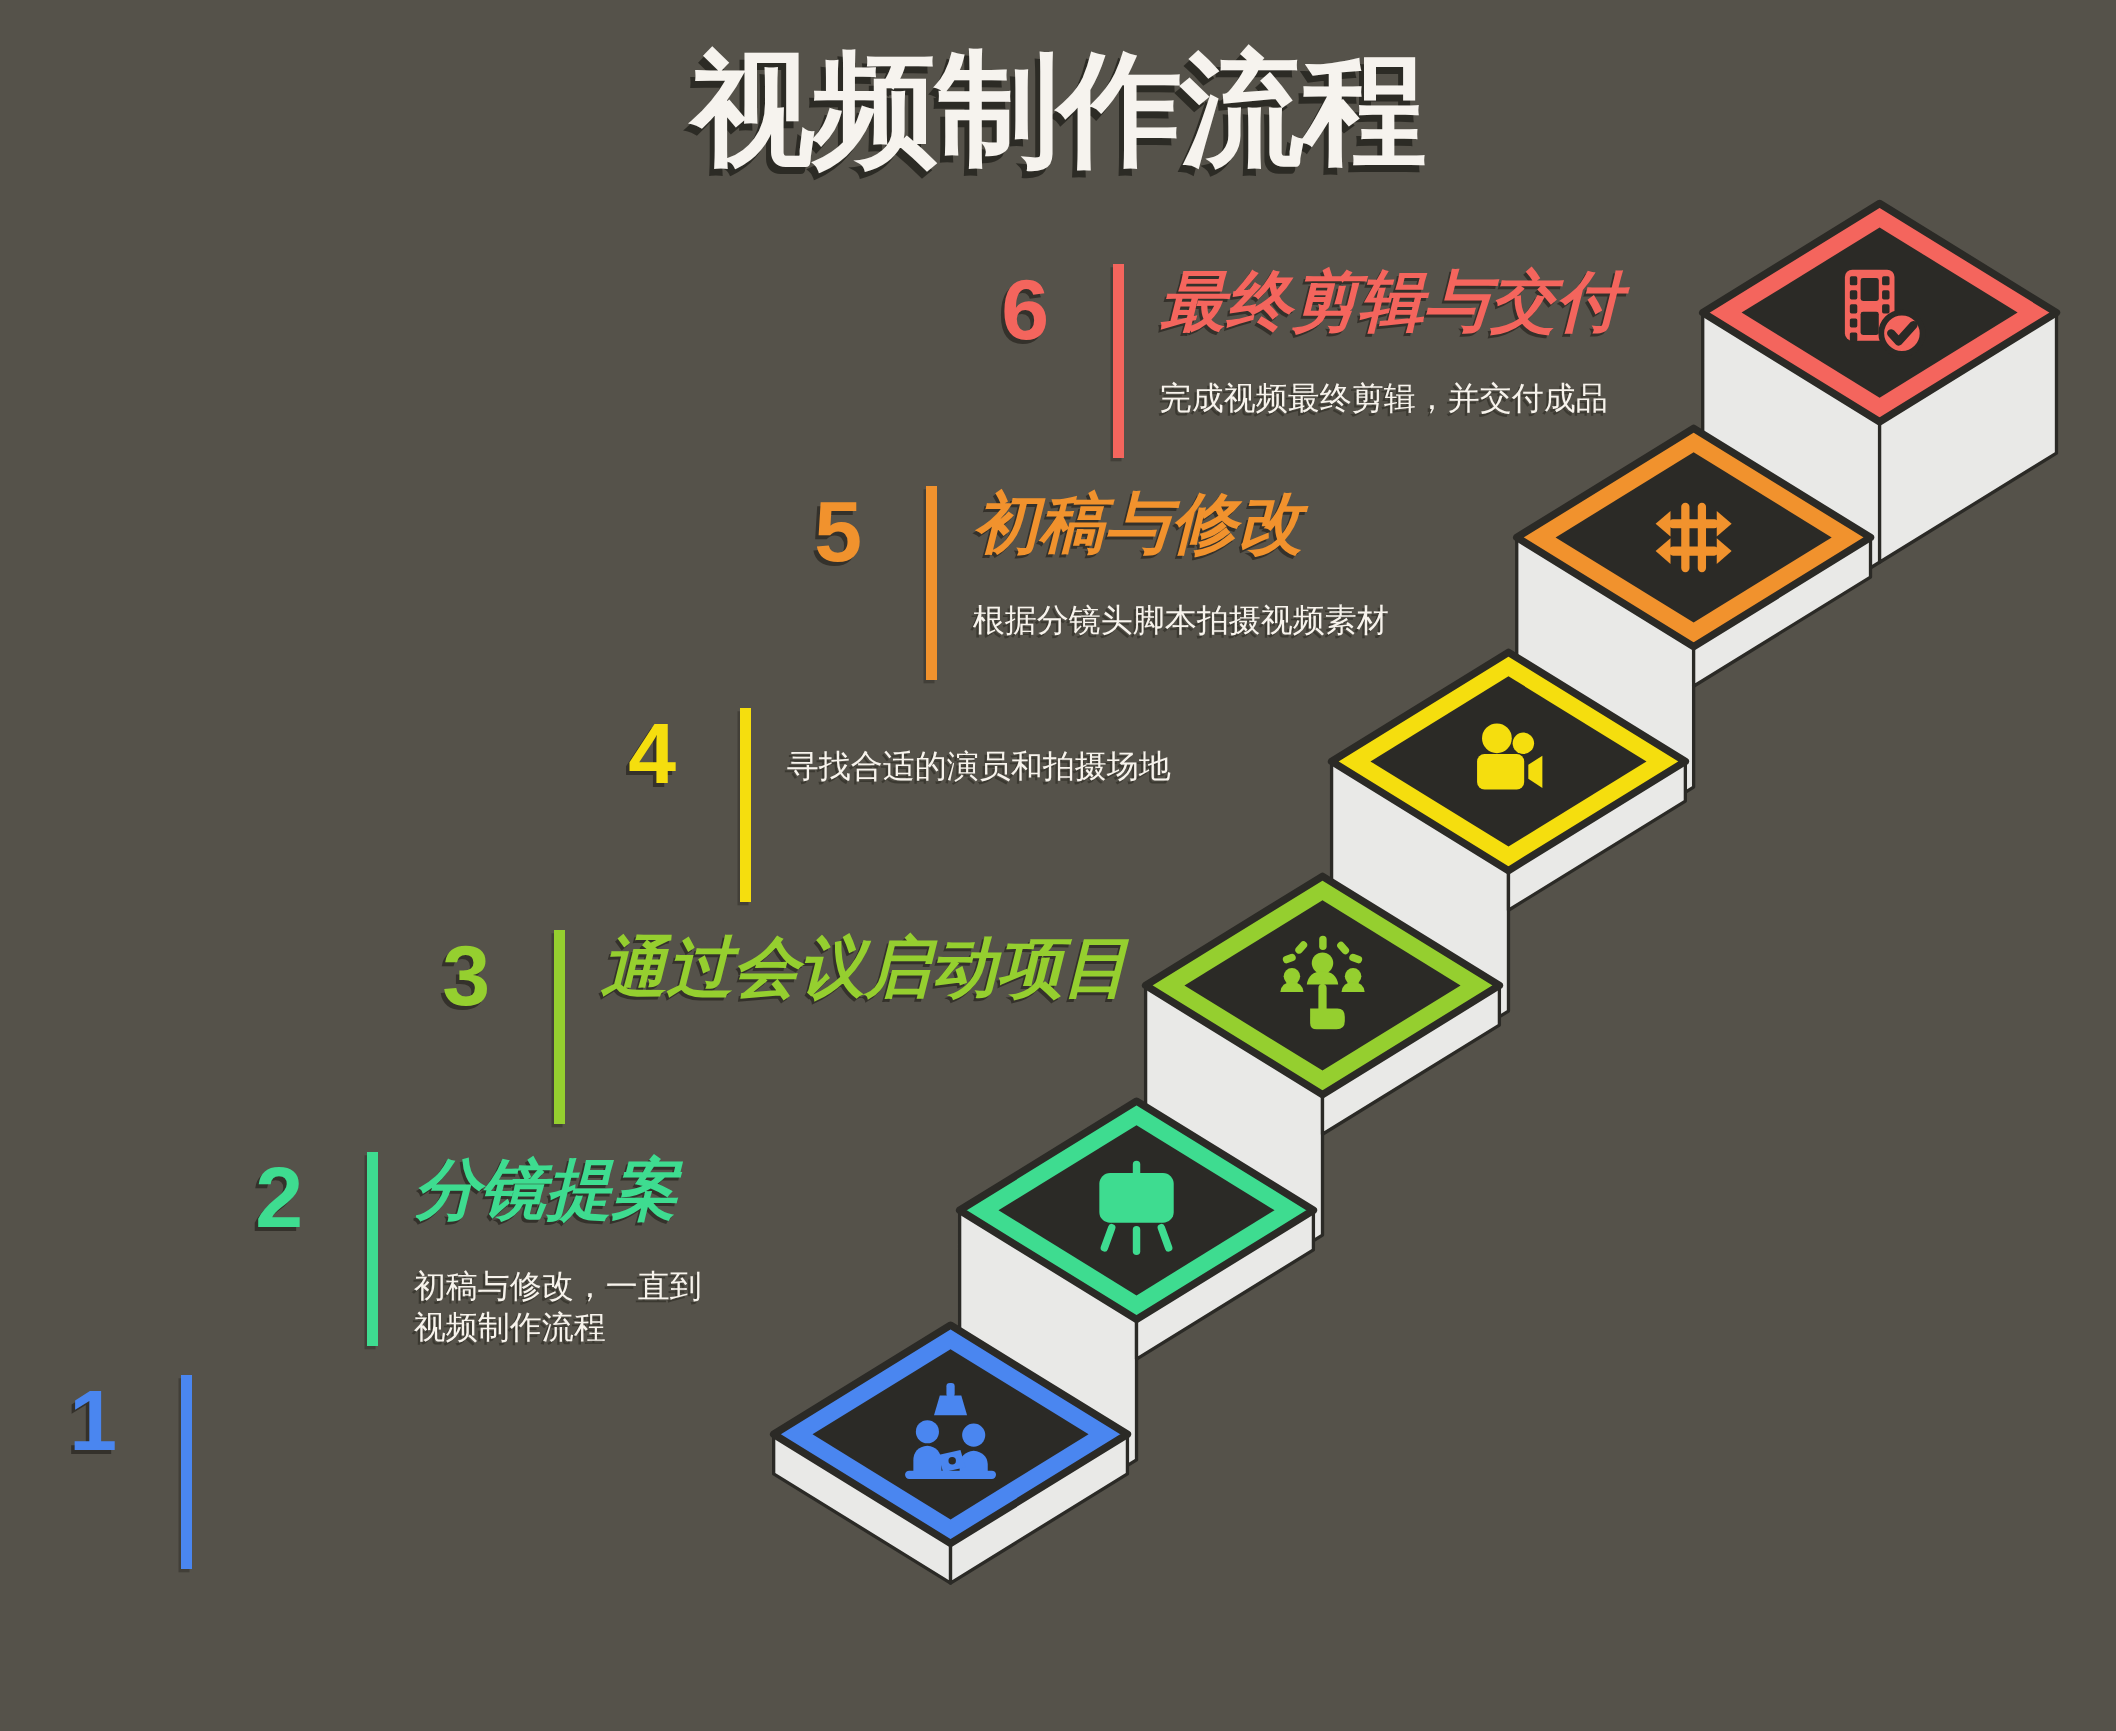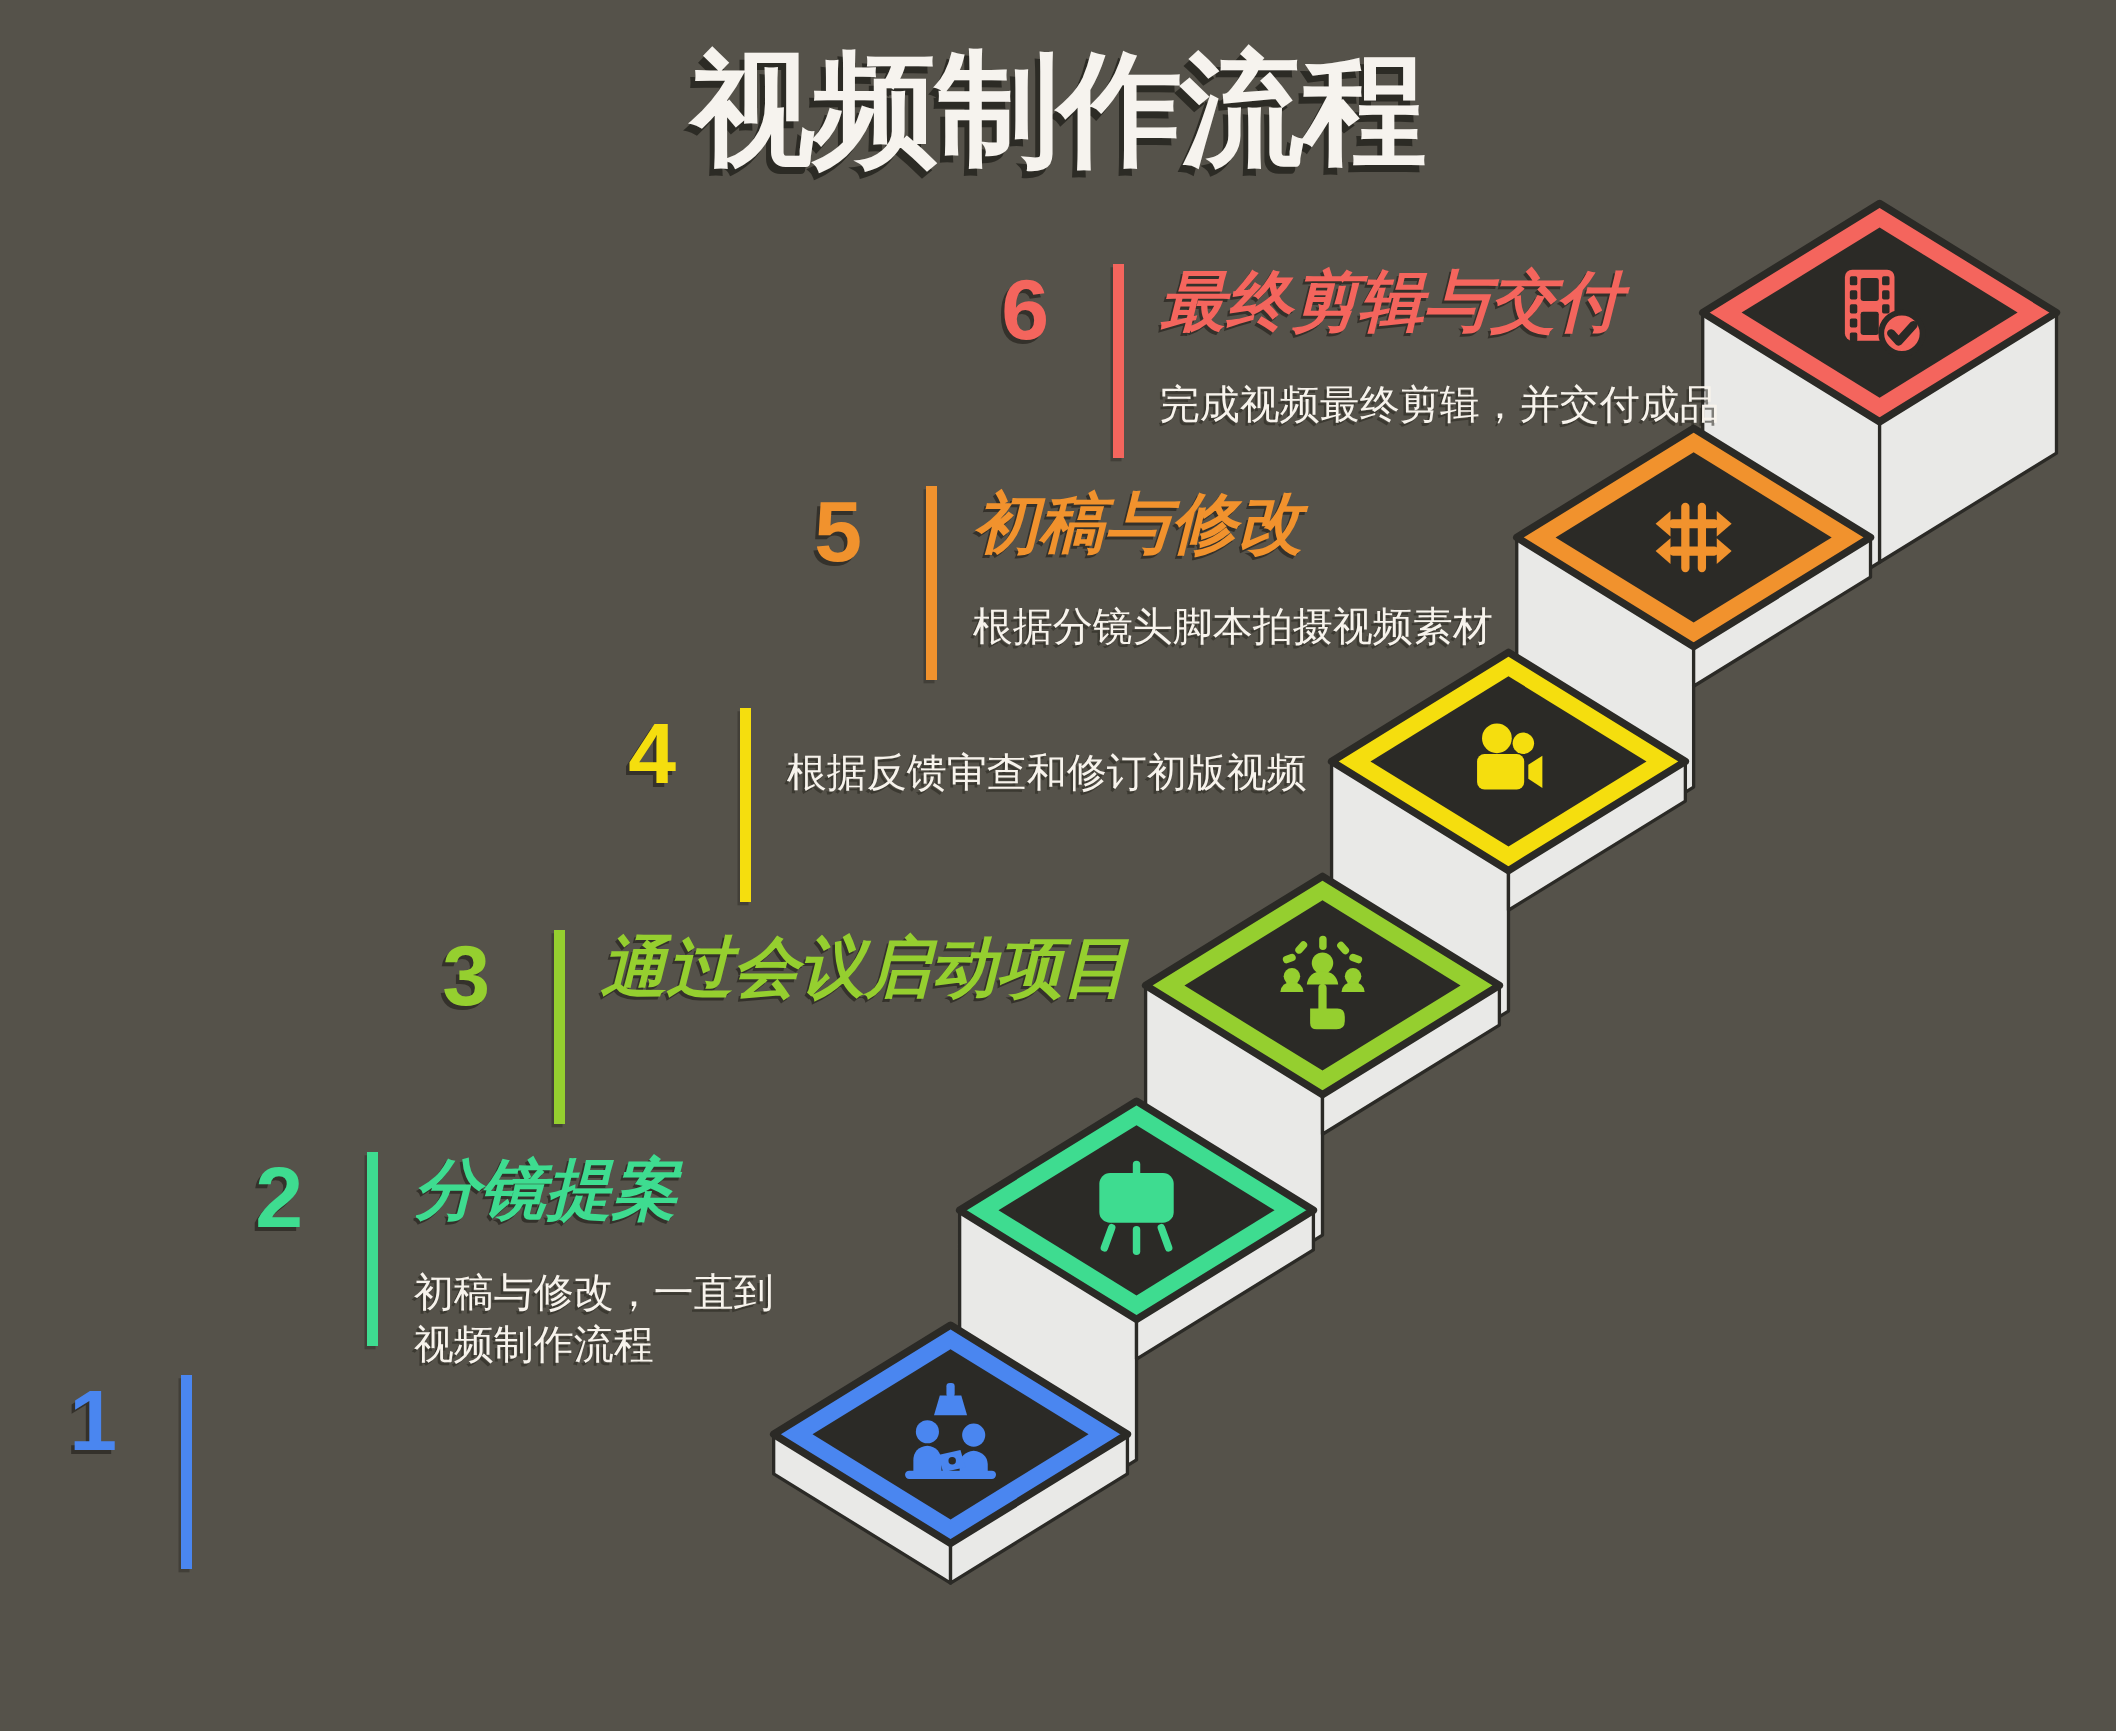--- a/index.html
+++ b/index.html
@@ -42,21 +42,21 @@
   }
   .step-text .col{margin-left:36px;width:628px;}
   .step-text .ttl{
     font-size:66px;font-weight:700;line-height:1.15;
     color:var(--sc);
     text-shadow:-2.5px 3.3px 0 rgba(38,36,30,.7);
     font-style:italic;
   }
   .step-text .dsc{
     margin-top:38px;
-    font-size:40px;font-weight:500;line-height:1.3;
+    font-size:32px;font-weight:500;line-height:1.3;
     color:var(--text);white-space:pre-line;
     text-shadow:-2.5px 3.3px 0 rgba(38,36,30,.55);
   }
   
   .pos-1{left:-24px; top:1375px;}
   .pos-2{left:162px; top:1152px;}
   .pos-3{left:349px; top:930px;}
   .pos-4{left:535px; top:708px;}
   .pos-5{left:721px; top:486px;}
   .pos-6{left:908px;top:264px;}
@@ -195,21 +195,21 @@
   <div class="bar"></div>
   <div class="col">
     <div class="ttl">通过会议启动项目</div>
   </div>
 </div>
 
 <div class="step-text pos-4" style="--sc: #f5de0e;">
   <div class="num">4</div>
   <div class="bar"></div>
   <div class="col">
-    <div class="dsc">根据反馈审查和修订初版视频</div>
+    <div class="dsc">寻找合适的演员和拍摄场地</div>
   </div>
 </div>
 
 <div class="step-text pos-5" style="--sc: #f1922d;">
   <div class="num">5</div>
   <div class="bar"></div>
   <div class="col">
     <div class="ttl">初稿与修改</div>
     <div class="dsc">根据分镜头脚本拍摄视频素材</div>
   </div>

